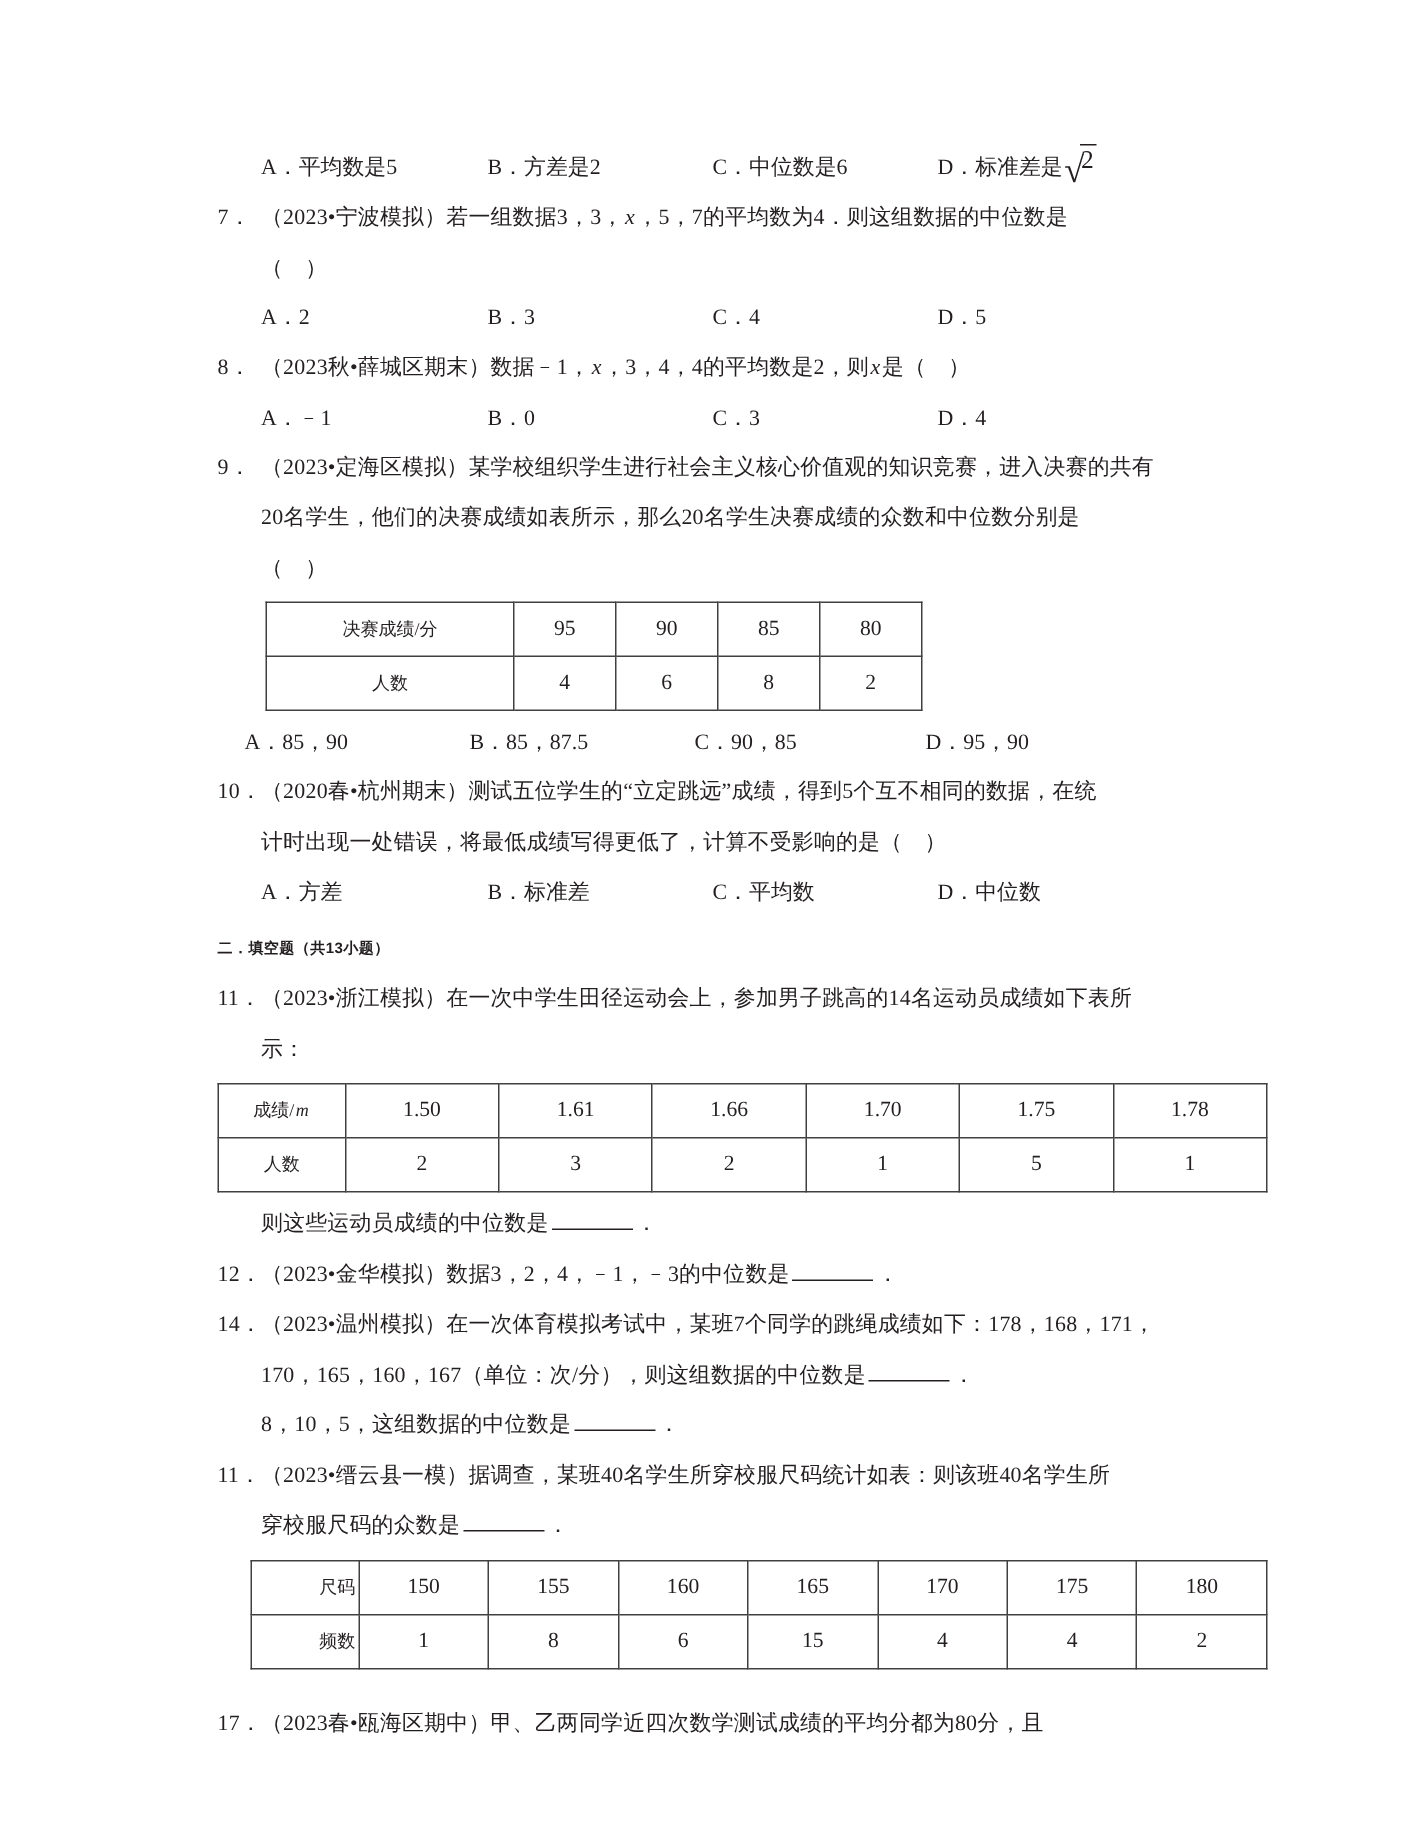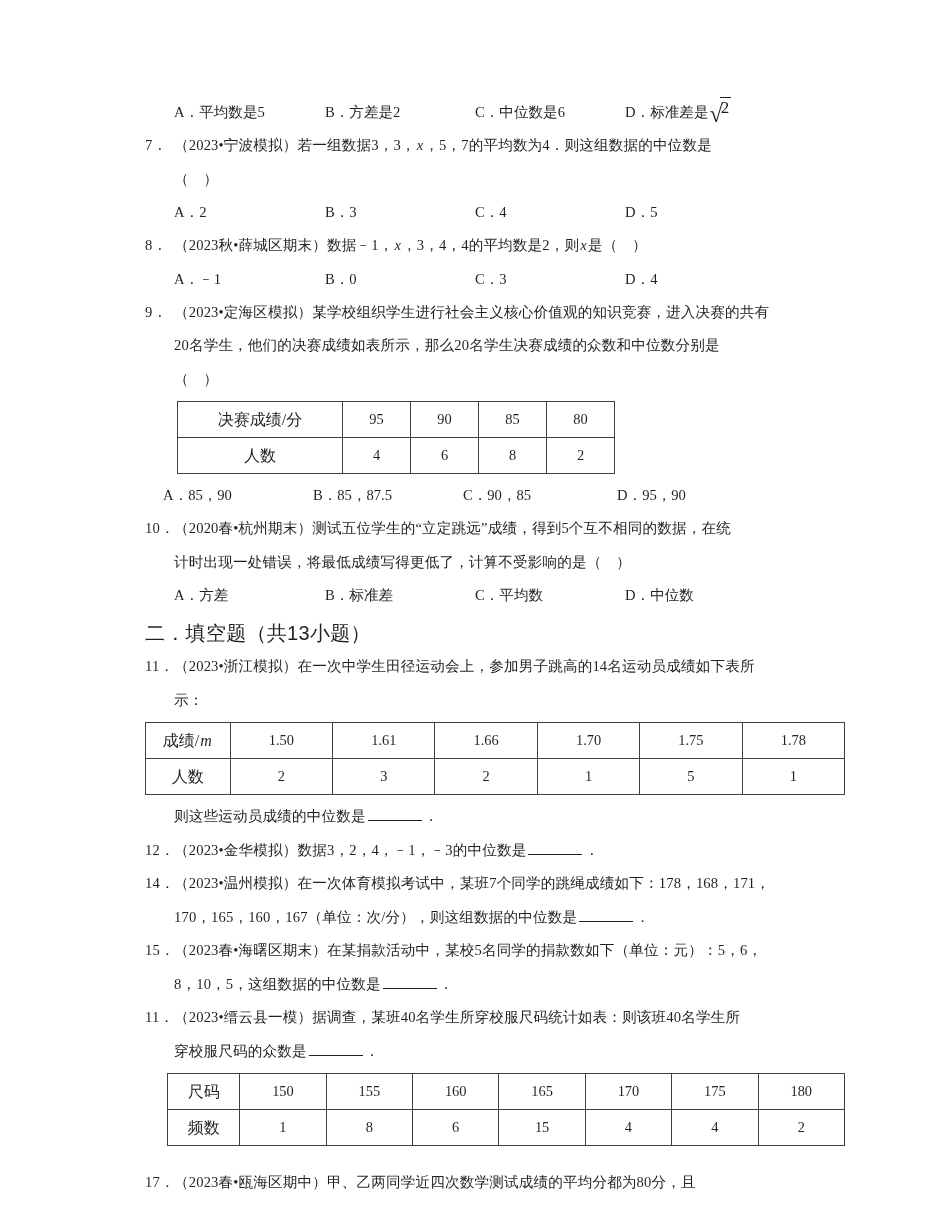--- a/index.html
+++ b/index.html
@@ -61,22 +61,22 @@
   .opt-d { left: 480px; }
 
   
   .opts.wide .opt-a { left: 18px; }
   .opts.wide .opt-b { left: 168px; }
   .opts.wide .opt-c { left: 318px; }
   .opts.wide .opt-d { left: 472px; }
 
   
   .section-head {
-    font-size: 20px;
-    font-weight: normal;
+    font-size: 10px;
+    font-weight: bold;
     line-height: 34px;
     font-family: "Liberation Sans", "DejaVu Sans", sans-serif;
     letter-spacing: 0.3px;
     margin-top: 4px;
   }
 
   
   .v {
     font-style: italic;
     font-family: "Liberation Serif", serif;
@@ -115,33 +115,33 @@
   }
   table.dt td {
     border: 1.1px solid #404040;
     text-align: center;
     height: 35px;
     padding: 0 2px;
     line-height: 35px;
     white-space: nowrap;
   }
   table.dt td.hd {
-    font-size: 16px;
+    font-size: 12px;
   }
 
   #table-q9 { margin-left: 32px; }
   #table-q9 .c0 { width: 160px; }
   #table-q9 .cx { width: 63px; }
 
   #table-q11 { }
   #table-q11 .c0 { width: 80px; }
   #table-q11 .cx { width: 98px; }
 
   #table-q16 { margin-left: 22px; }
-  #table-q16 .c0 { width: 70px; }
+  #table-q16 .c0 { width: 70px; text-align: right; }
   #table-q16 .cx { width: 86px; }
 
   .tbl-wrap { line-height: 0; }
 
   
   .blank {
     display: inline-block;
     width: 54px;
     border-bottom: 1.2px solid #231f20;
     height: 13px;
@@ -265,23 +265,20 @@
     <div class="q">
       <span class="num">12．</span><span>（2023•金华模拟）</span><span>数据3，2，4，﹣1，﹣3的中位数是</span><span class="blank"></span><span>．</span>
     </div>
 
 
     <div class="q">
       <span class="num">14．</span><span>（2023•温州模拟）</span><span>在一次体育模拟考试中，某班7个同学的跳绳成绩如下：178，168，171，</span>
     </div>
     <div class="q indent"><span>170，165，160，167（单位：次/分），则这组数据的中位数是</span><span class="blank"></span><span>．</span></div>
 
-    <div class="q">
-      <span class="num">15．</span><span>（2023春•海曙区期末）</span><span>在某捐款活动中，某校5名同学的捐款数如下（单位：元）：5，6，</span>
-    </div>
     <div class="q indent"><span>8，10，5，这组数据的中位数是</span><span class="blank"></span><span>．</span></div>
 
     <div class="q">
       <span class="num">11．</span><span>（2023•缙云县一模）</span><span>据调查，某班40名学生所穿校服尺码统计如表：则该班40名学生所</span>
     </div>
     <div class="q indent"><span>穿校服尺码的众数是</span><span class="blank"></span><span>．</span></div>
 
     <div class="tbl-wrap">
       <table class="dt" id="table-q16">
         <tbody>

